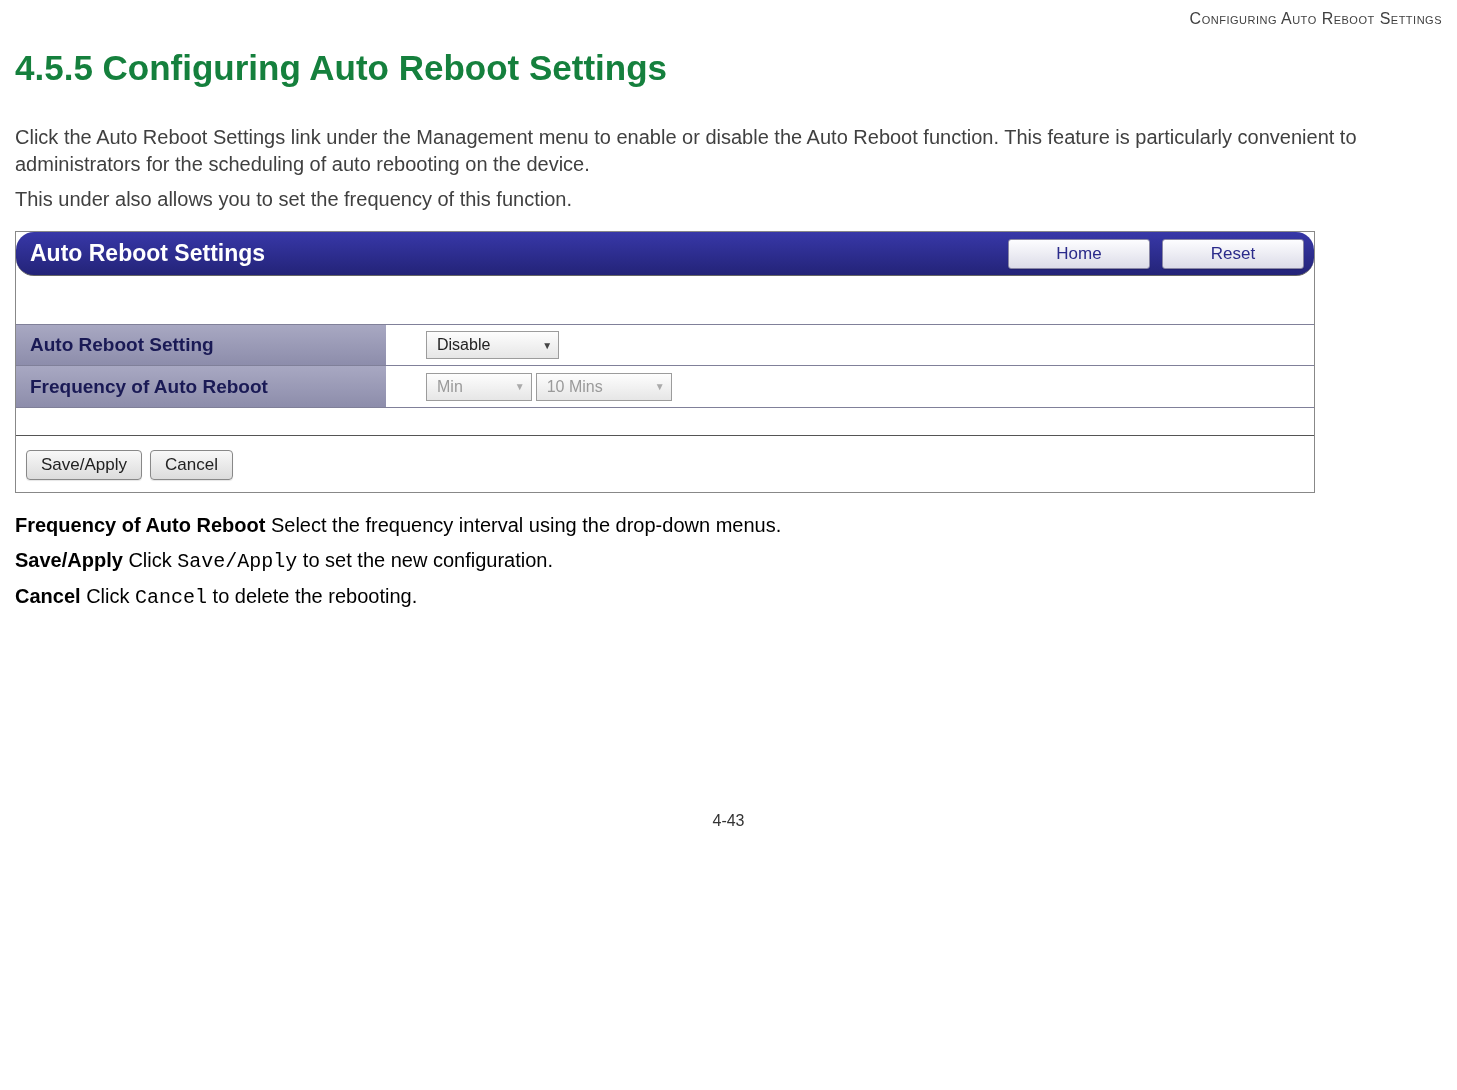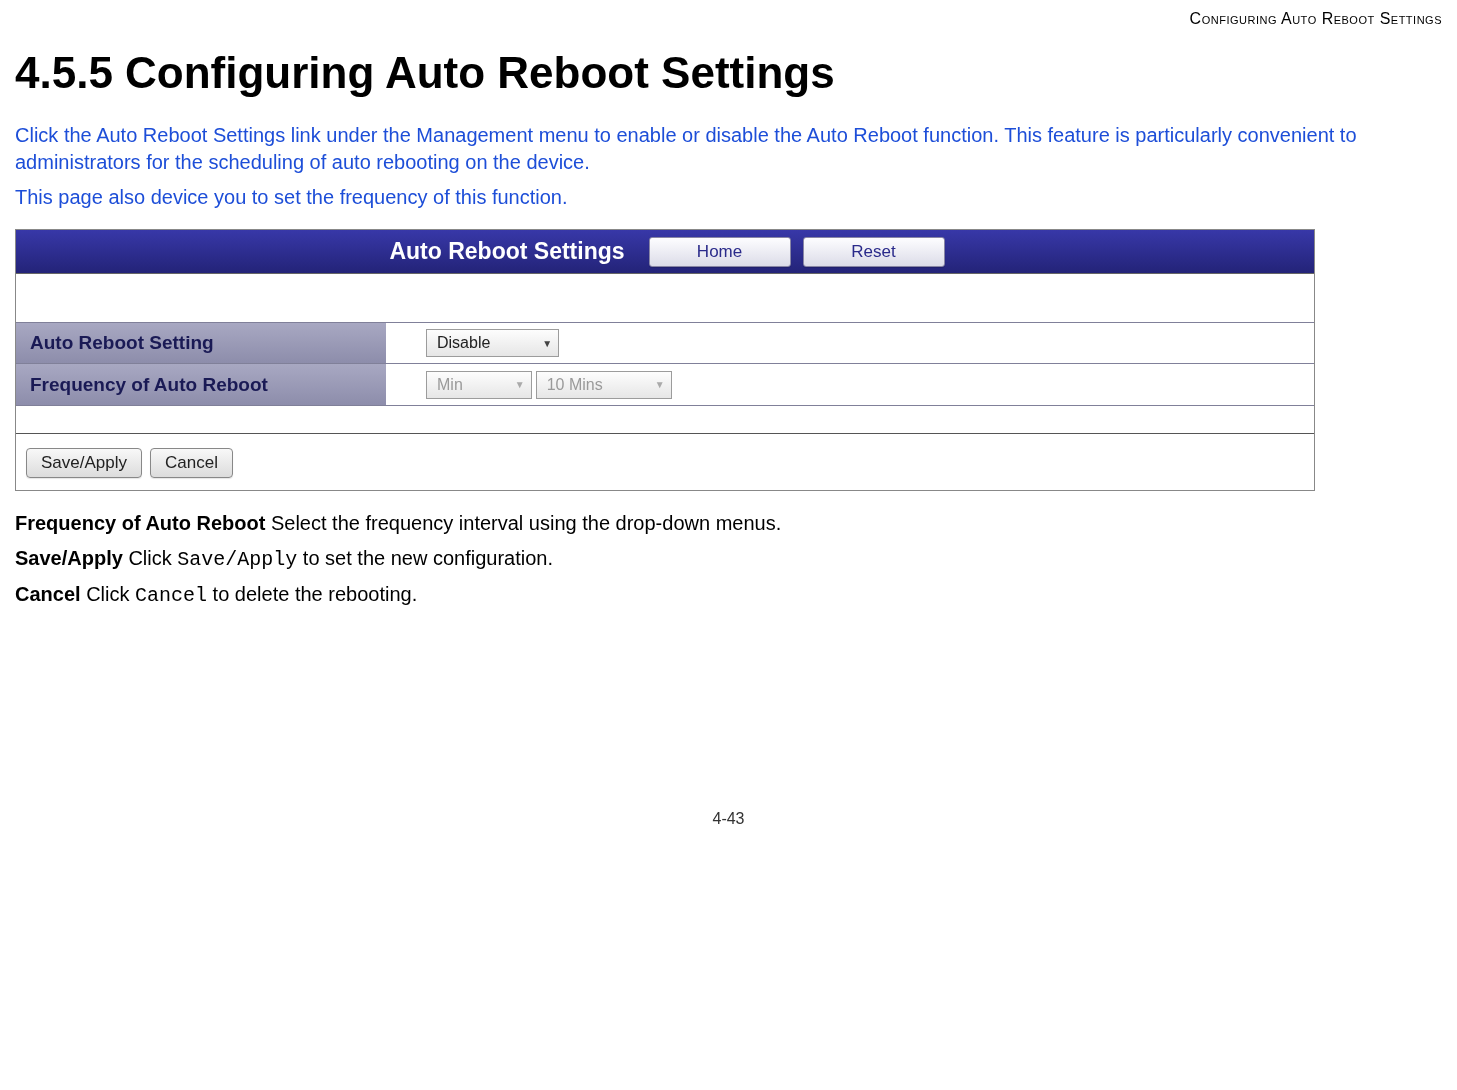--- a/index.html
+++ b/index.html
@@ -10,53 +10,54 @@
     body {
       font-family: Arial, Helvetica, sans-serif;
       background: #fff;
       padding: 10px 15px 30px 15px;
       width: 1457px;
     }
     .page-header-small {
       text-align: right;
       font-variant: small-caps;
       font-size: 16px;
-      color: #000000;
+      color: #404040;
       margin-bottom: 20px;
       letter-spacing: 0.5px;
     }
     .section-title {
       font-family: Verdana, Geneva, sans-serif;
-      font-size: 44px;
-      font-weight: bold;
-      color: #000000;
-      margin-bottom: 24px;
+      font-size: 35px;
+      font-weight: bold;
+      color: #15803d;
+      margin-bottom: 36px;
     }
     .body-text {
       font-size: 20px;
-      color: #1d4ed8;
+      color: #404040;
       line-height: 1.35;
       margin-bottom: 8px;
     }
     .screenshot-wrap {
       margin-top: 18px;
       margin-bottom: 18px;
     }
     .screenshot {
       border: 1px solid #888;
       width: 1300px;
       background: #fff;
     }
     .ss-header {
       display: flex;
       align-items: center;
-      justify-content: center;
+      justify-content: space-between;
       background: #2a2a8a;
       background: linear-gradient(to bottom, #3838a8 0%, #232378 100%);
       border-bottom: 1px solid #666;
+      border-radius: 18px;
     }
     .ss-title {
       color: #fff;
       font-family: Verdana, Geneva, sans-serif;
       font-weight: bold;
       font-size: 23px;
       padding: 8px 14px;
     }
     .ss-header-buttons {
       display: flex;
@@ -174,21 +175,21 @@
     }
   </style>
 </head>
 <body>
 
 <div class="page-header-small">Configuring Auto Reboot Settings</div>
 
 <h1 class="section-title">4.5.5 Configuring Auto Reboot Settings</h1>
 
 <p class="body-text">Click the Auto Reboot Settings link under the Management menu to enable or disable the Auto Reboot function. This feature is particularly convenient to administrators for the scheduling of auto rebooting on the device.</p>
-<p class="body-text">This page also device you to set the frequency of this function.</p>
+<p class="body-text">This under also allows you to set the frequency of this function.</p>
 
 <div class="screenshot-wrap">
   <div class="screenshot">
     <div class="ss-header">
       <div class="ss-title">Auto Reboot Settings</div>
       <div class="ss-header-buttons">
         <div class="ss-header-btn">Home</div>
         <div class="ss-header-btn">Reset</div>
       </div>
     </div>

